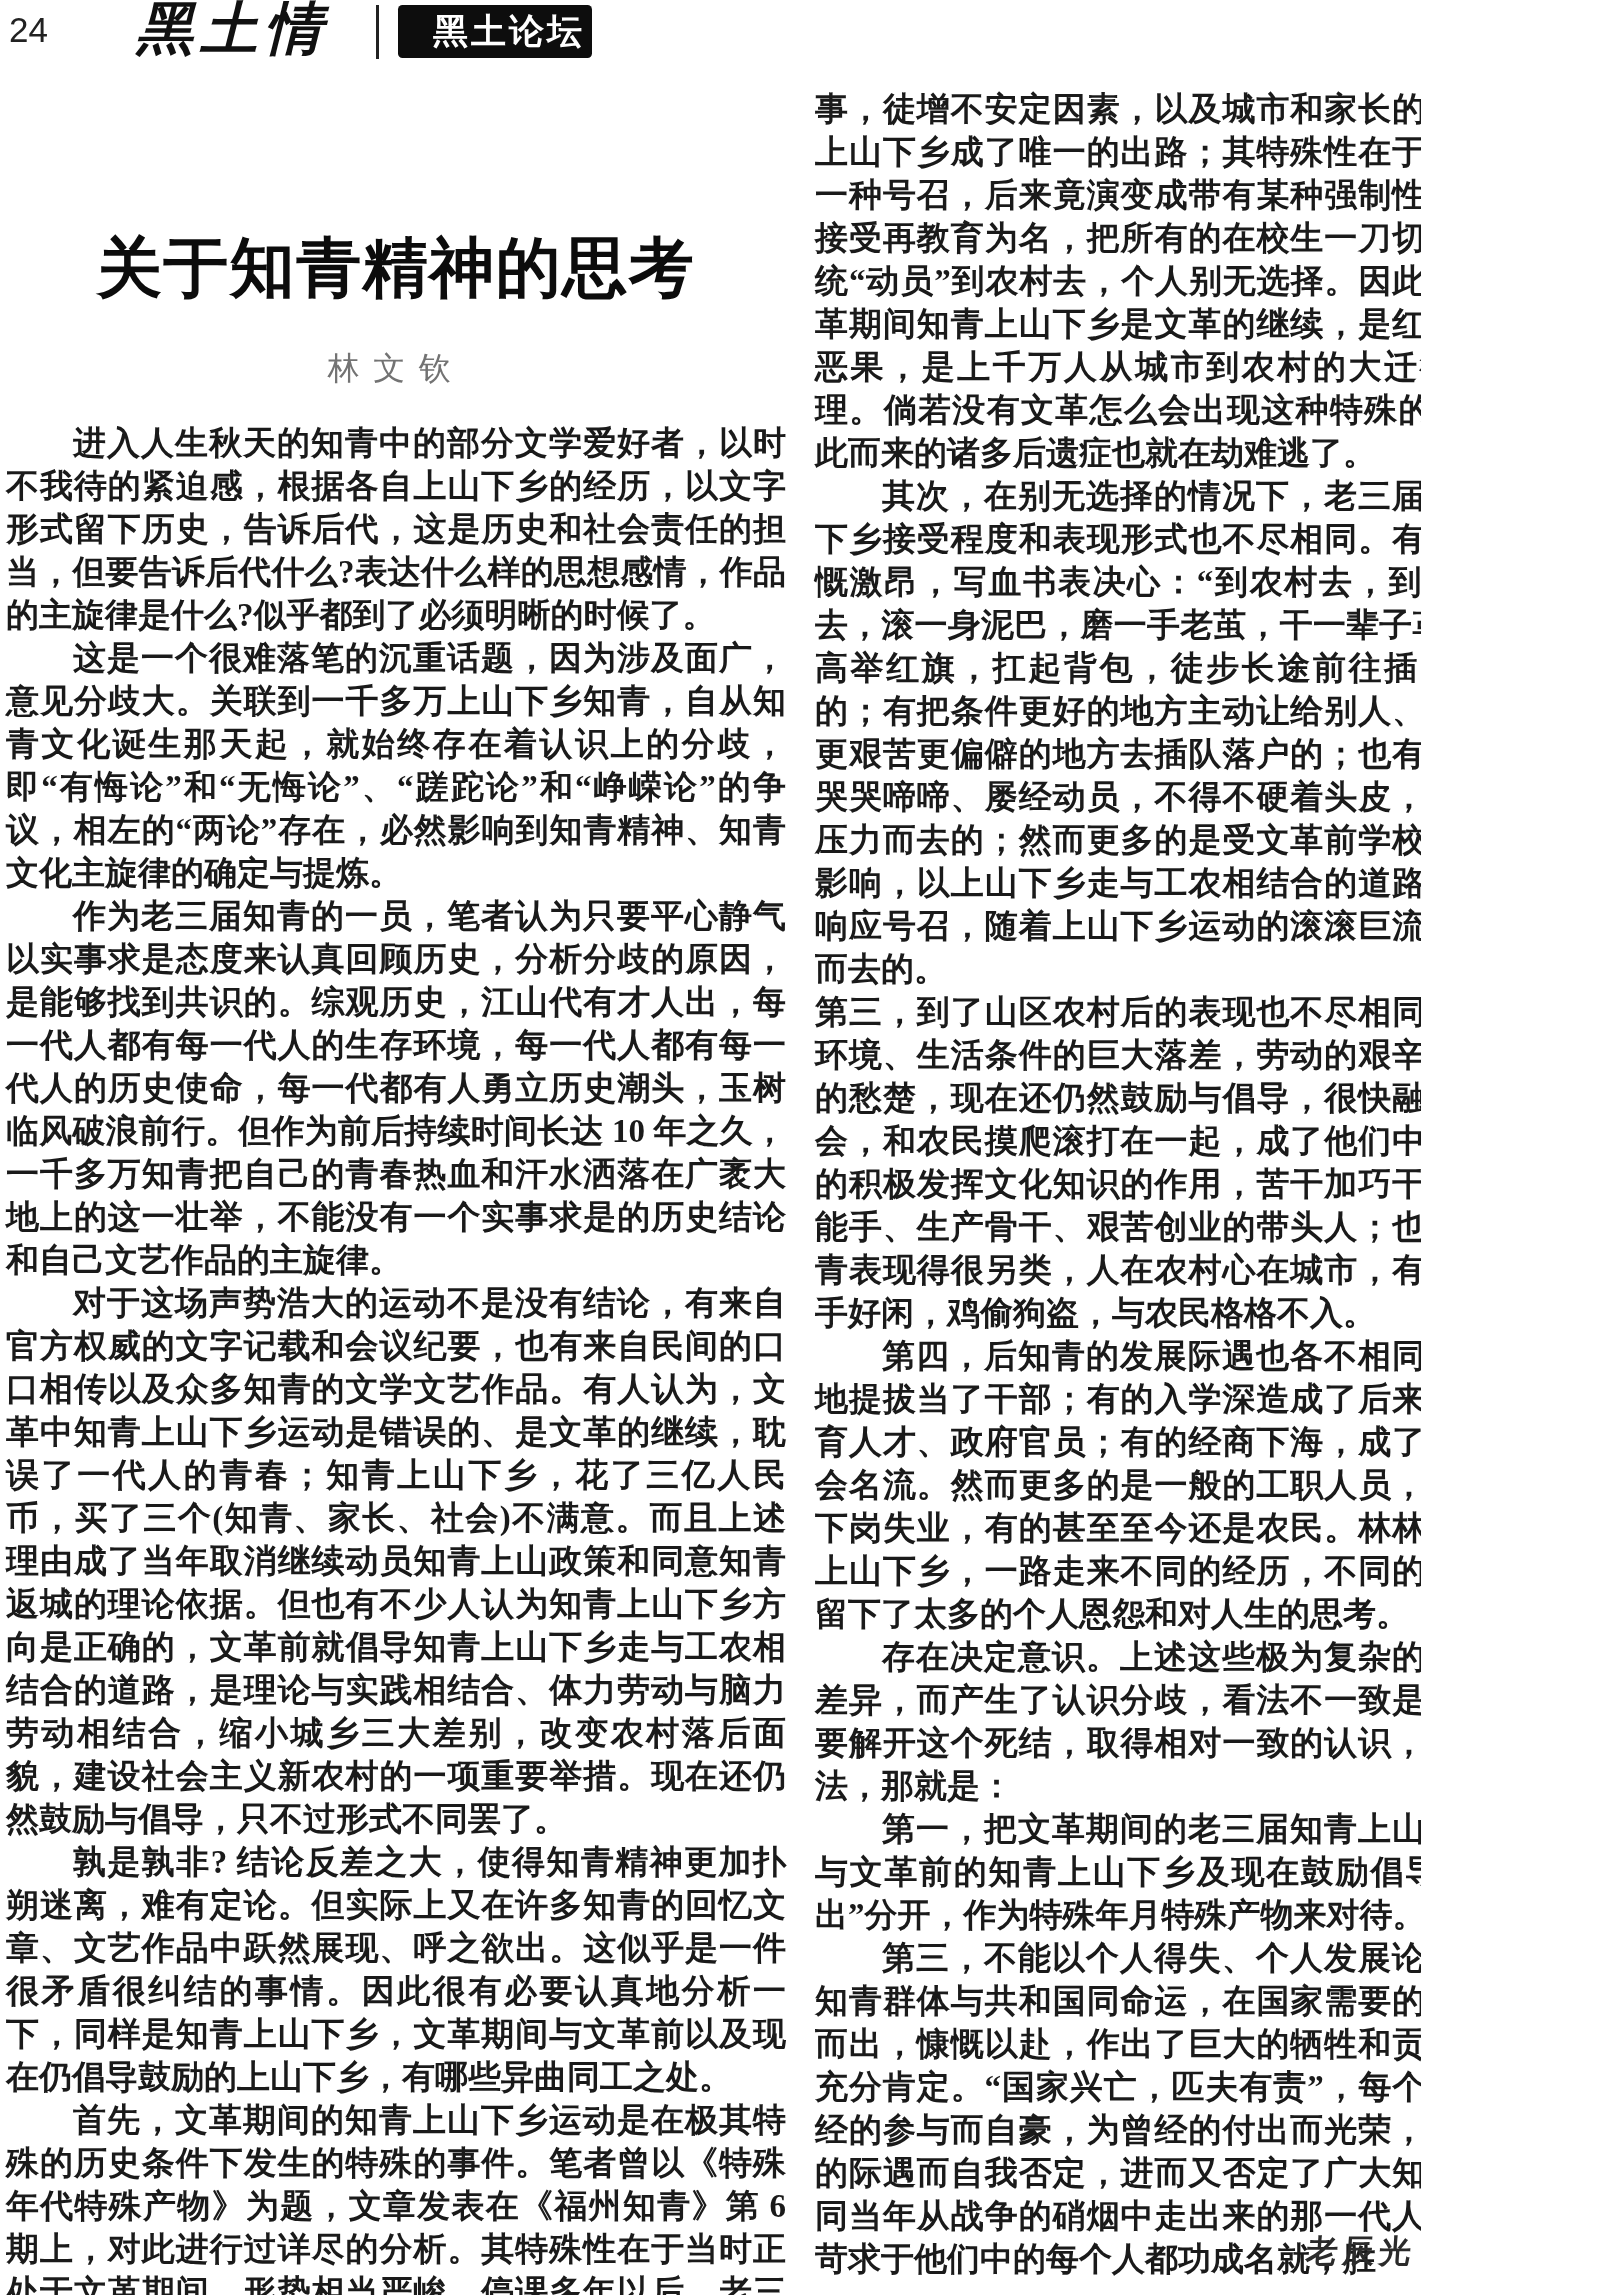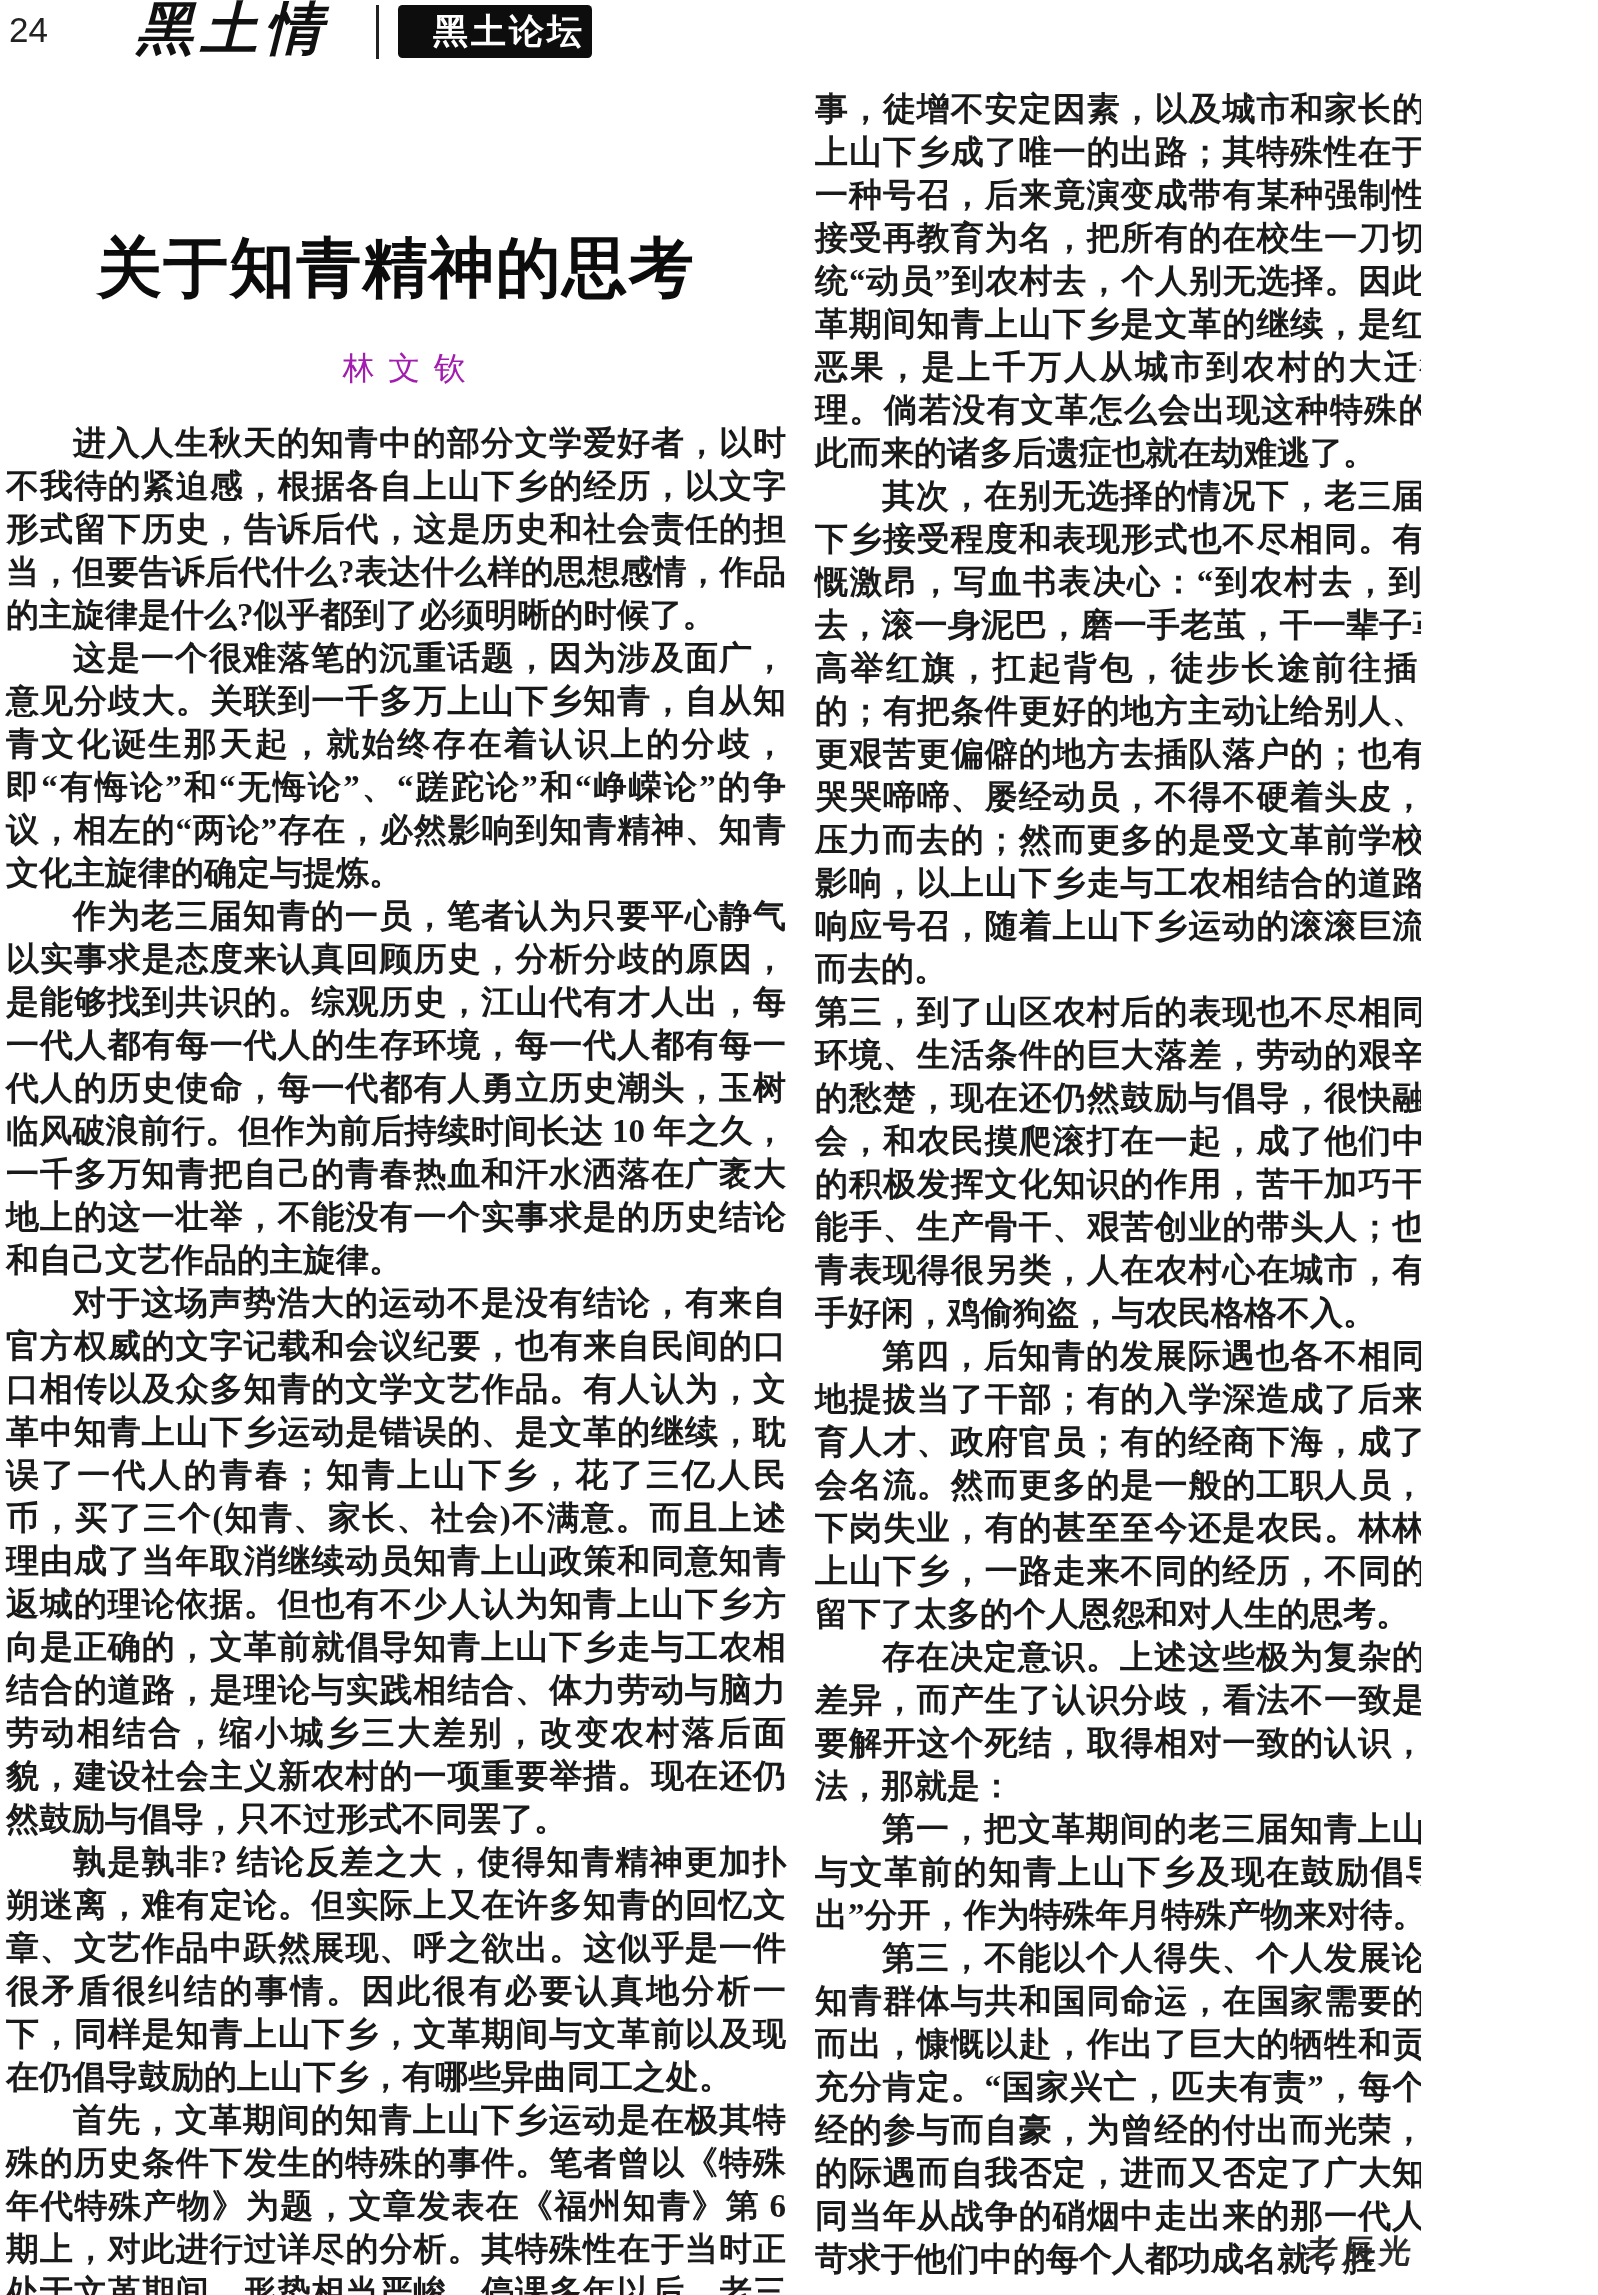--- a/index.html
+++ b/index.html
@@ -39,23 +39,23 @@
     padding-left:28px;
   }
   
   .article-title{
     position:absolute;left:6px;top:186px;width:780px;
     text-align:center;
     font-size:65px;line-height:76px;font-weight:bold;
     letter-spacing:1.5px;color:#0c0c0c;
   }
   .article-author{
-    position:absolute;left:21px;top:349px;width:780px;
+    position:absolute;left:6px;top:349px;width:780px;
     text-align:center;
-    font-size:32px;line-height:39px;letter-spacing:13.6px;color:#a21caf;
+    font-size:32px;line-height:39px;letter-spacing:13.6px;color:#737373;
   }
   
   .column{
     position:absolute;
     width:780px;
   }
   .column-left{left:6px;top:422px;height:1874px;}
   .column-right{left:815px;top:88px;height:2208px;}
   .para{
     margin:0;

